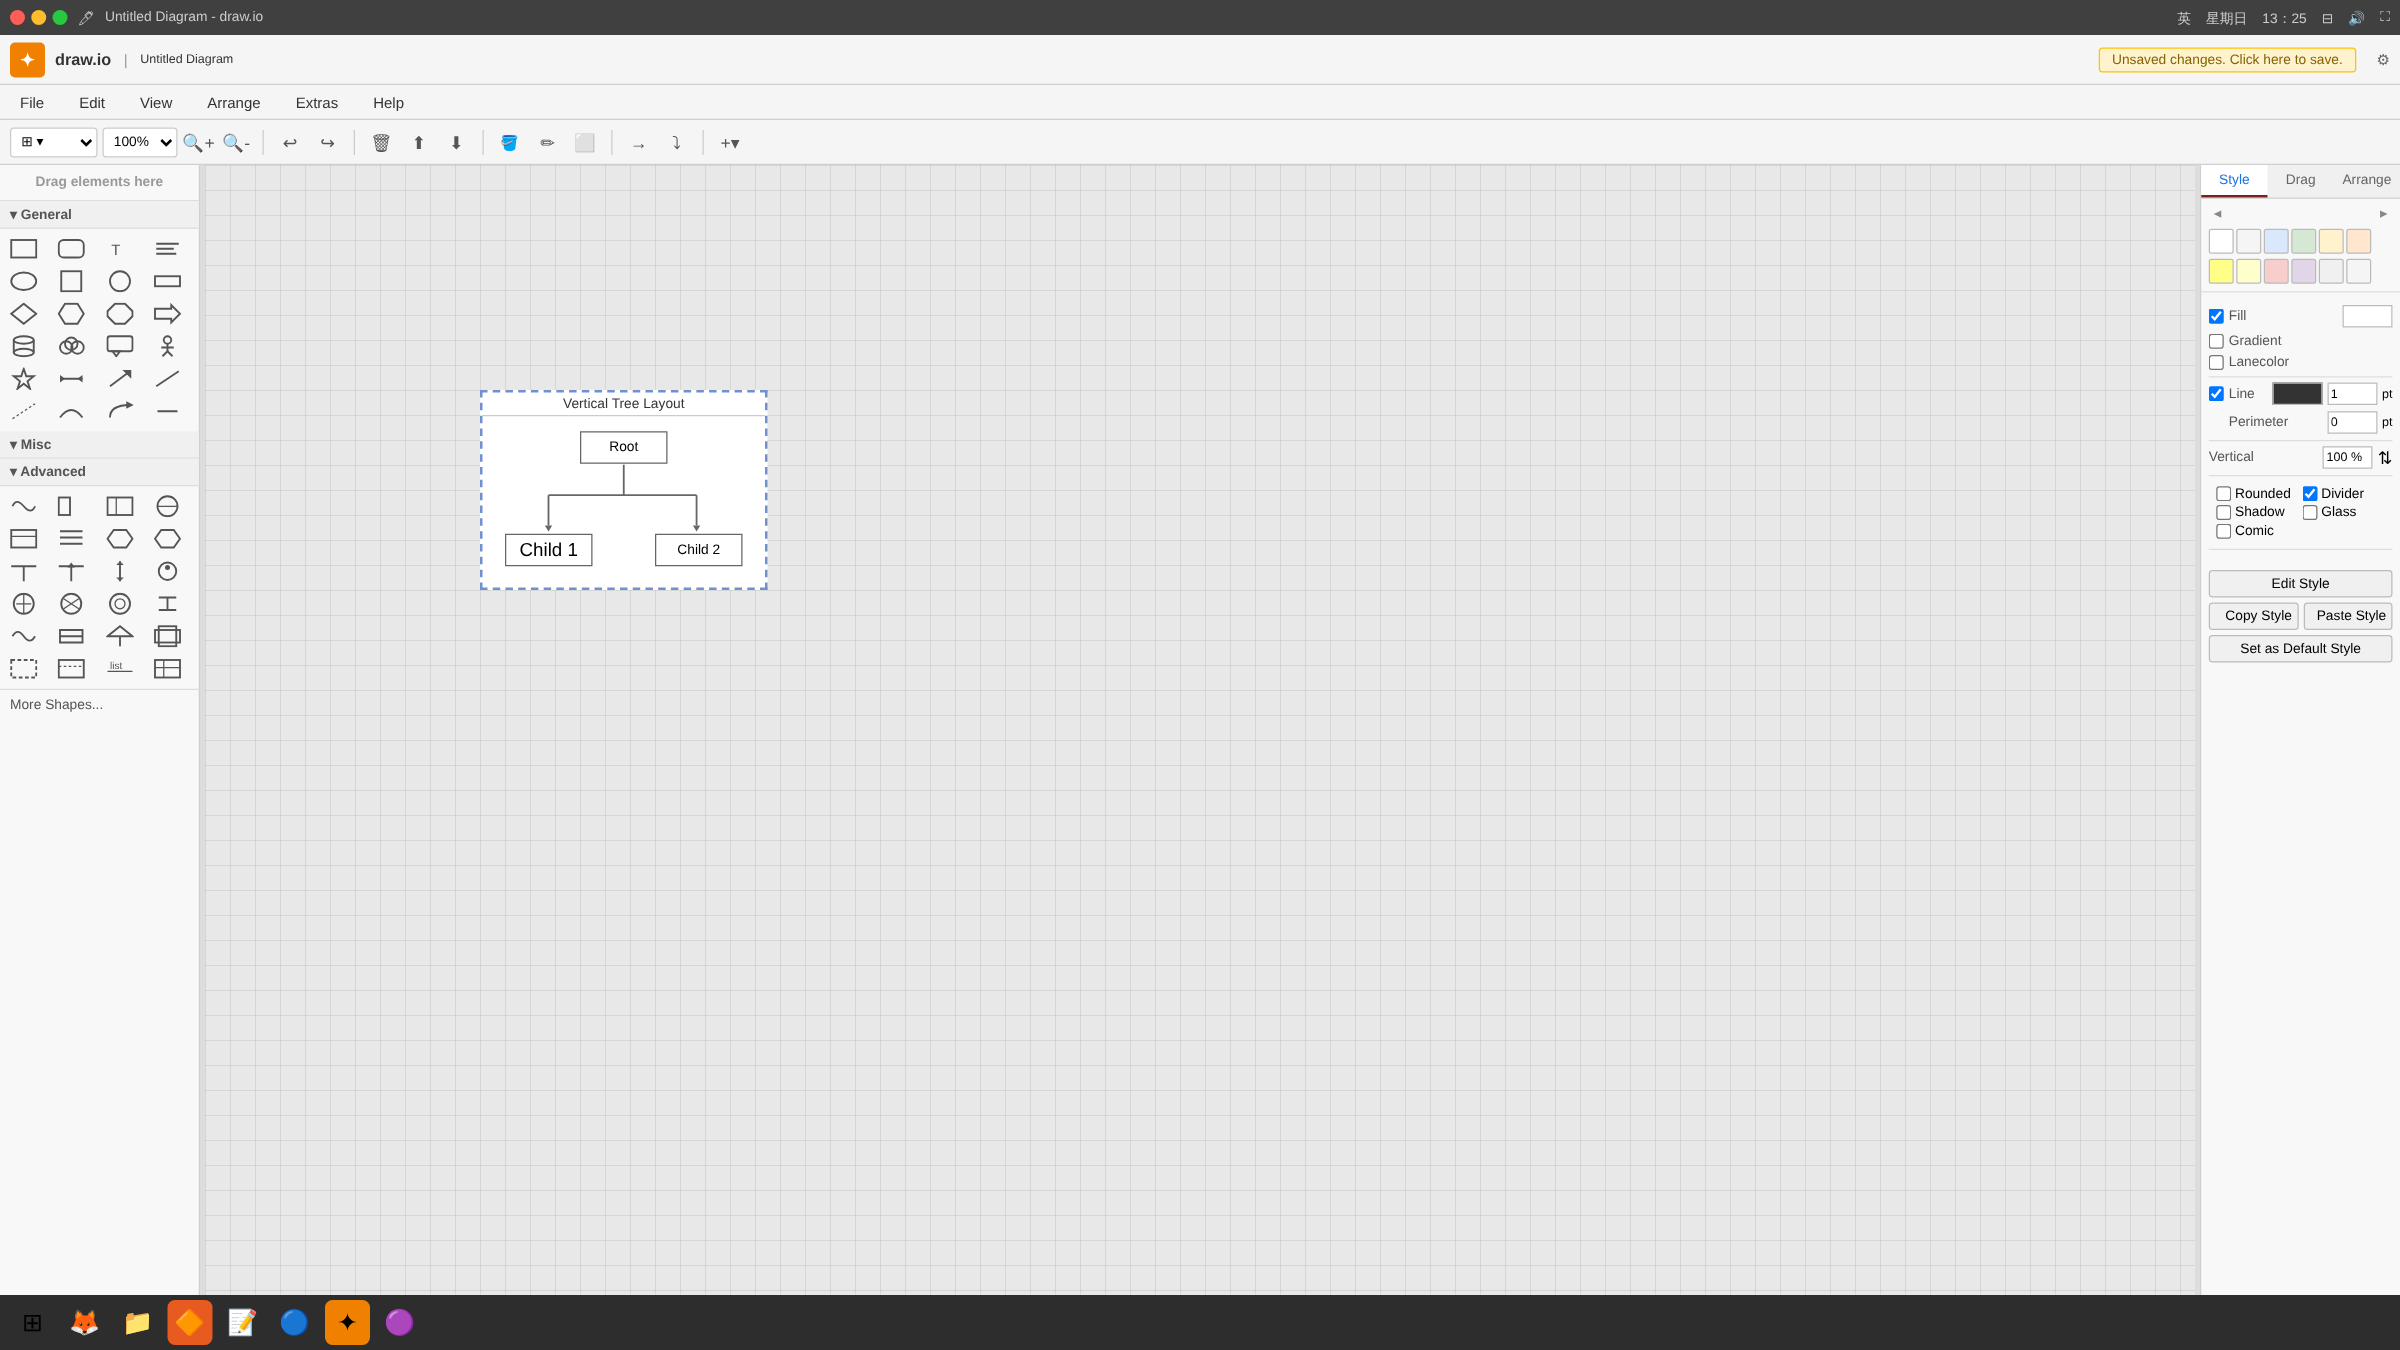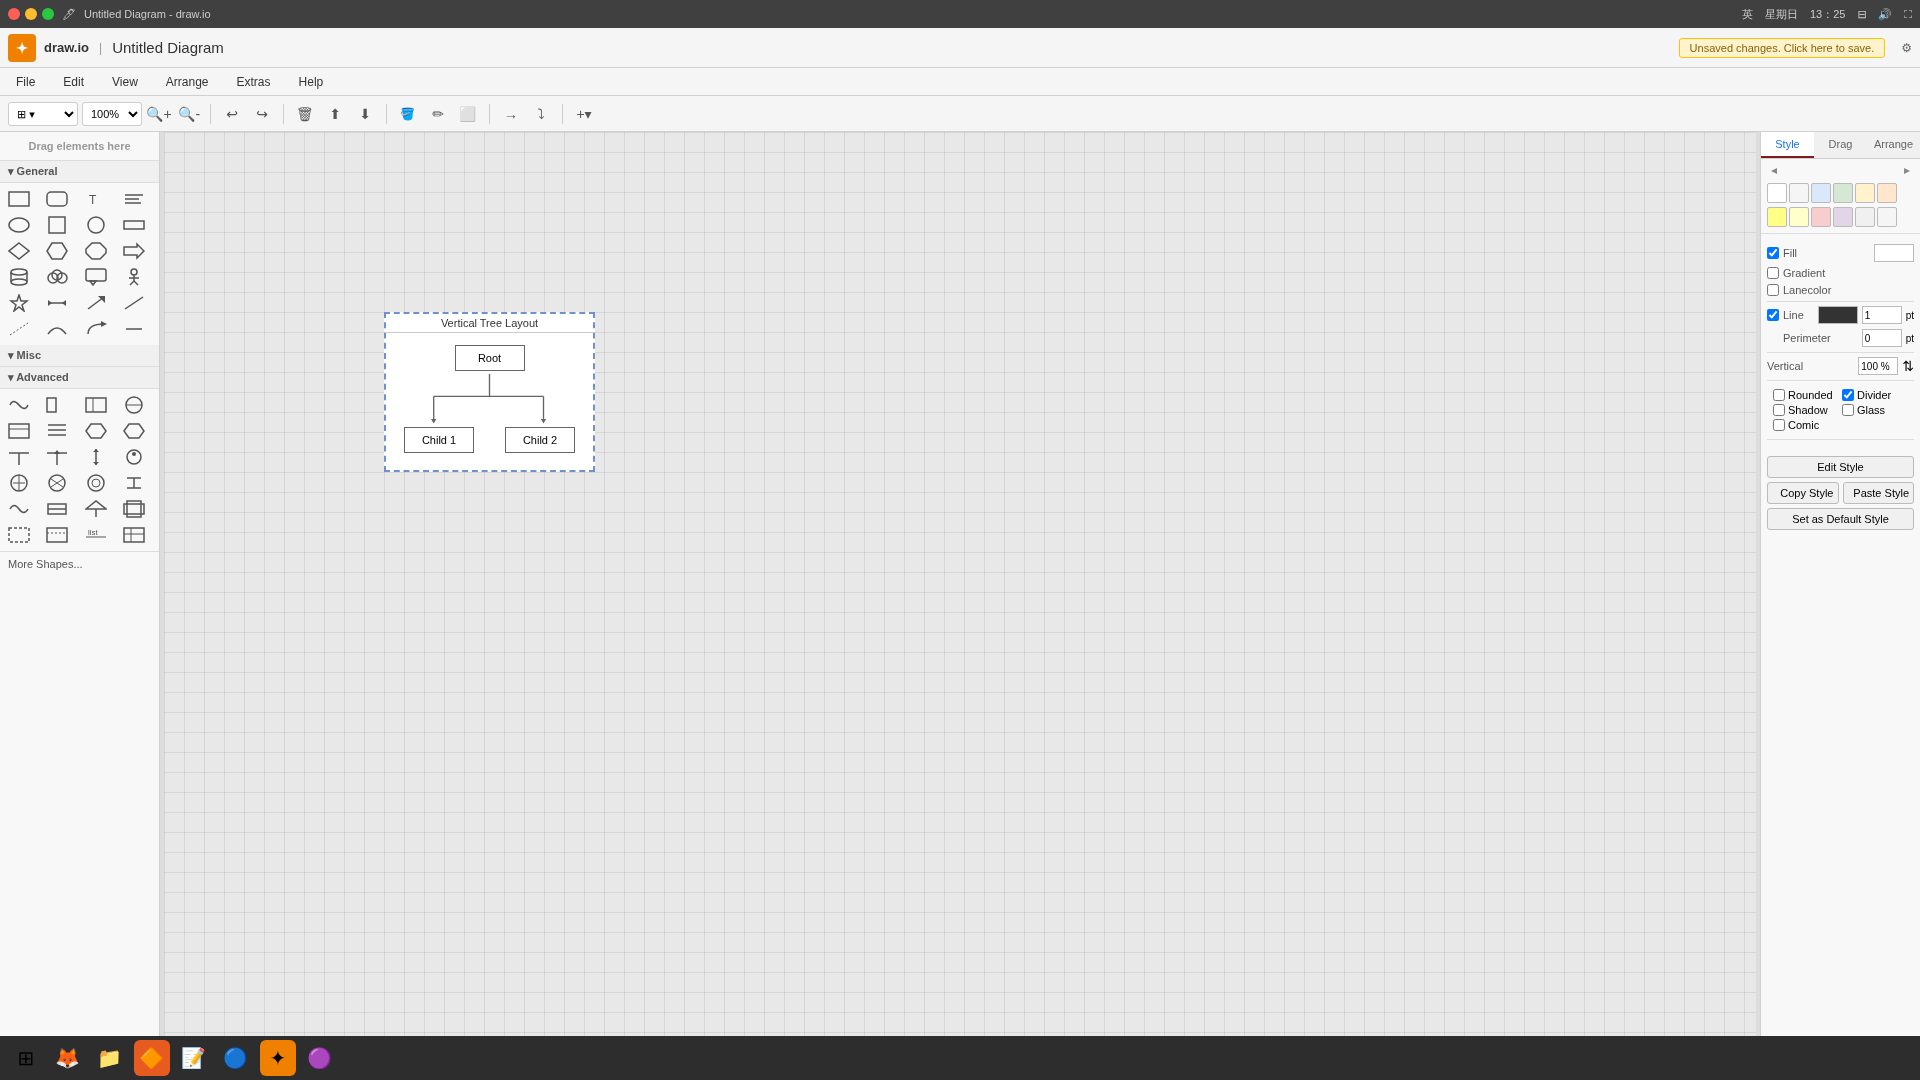--- a/index.html
+++ b/index.html
@@ -164,21 +164,21 @@
       width: 100%; height: 100%;
       background-image: linear-gradient(rgba(0,0,0,0.08) 1px, transparent 1px),
                         linear-gradient(90deg, rgba(0,0,0,0.08) 1px, transparent 1px);
       background-size: 20px 20px;
       position: absolute;
     }
     .diagram-container {
       position: absolute;
       top: 180px;
       left: 220px;
-      width: 211px;
+      width: 230px;
       height: 160px;
       border: 2px dashed #7090d0;
       background: white;
     }
     .diagram-header {
       font-size: 11px;
       text-align: center;
       padding: 3px;
       color: #333;
       border-bottom: 1px solid #ccc;
@@ -200,21 +200,21 @@
       font-size: 11px;
     }
     .node-child1 {
       position: absolute;
       bottom: 14px;
       left: 18px;
       width: 70px; height: 26px;
       border: 1px solid #666;
       background: white;
       display: flex; align-items: center; justify-content: center;
-      font-size: 11px;
+      font-size: 15px;
     }
     .node-child2 {
       position: absolute;
       bottom: 14px;
       right: 18px;
       width: 70px; height: 26px;
       border: 1px solid #666;
       background: white;
       display: flex; align-items: center; justify-content: center;
       font-size: 11px;
@@ -406,21 +406,21 @@
     <span>⛶</span>
   </div>
 </div>
 
 <div id="appheader">
   <div class="app-logo">
     <span>✦</span>
   </div>
   <span class="app-title">draw.io</span>
   <span style="color:#999;margin:0 2px;">|</span>
-  <span style="font-size:15px;color:#333;">Untitled Diagram</span>
+  <span style="font-size:10px;color:#333;">Untitled Diagram</span>
   <div class="unsaved-banner">Unsaved changes. Click here to save.</div>
   <div class="header-right">
     <span style="color:#666;cursor:pointer;">⚙</span>
   </div>
 </div>
 
 <div id="menubar">
   <div class="menu-item">File</div>
   <div class="menu-item">Edit</div>
   <div class="menu-item">View</div>

